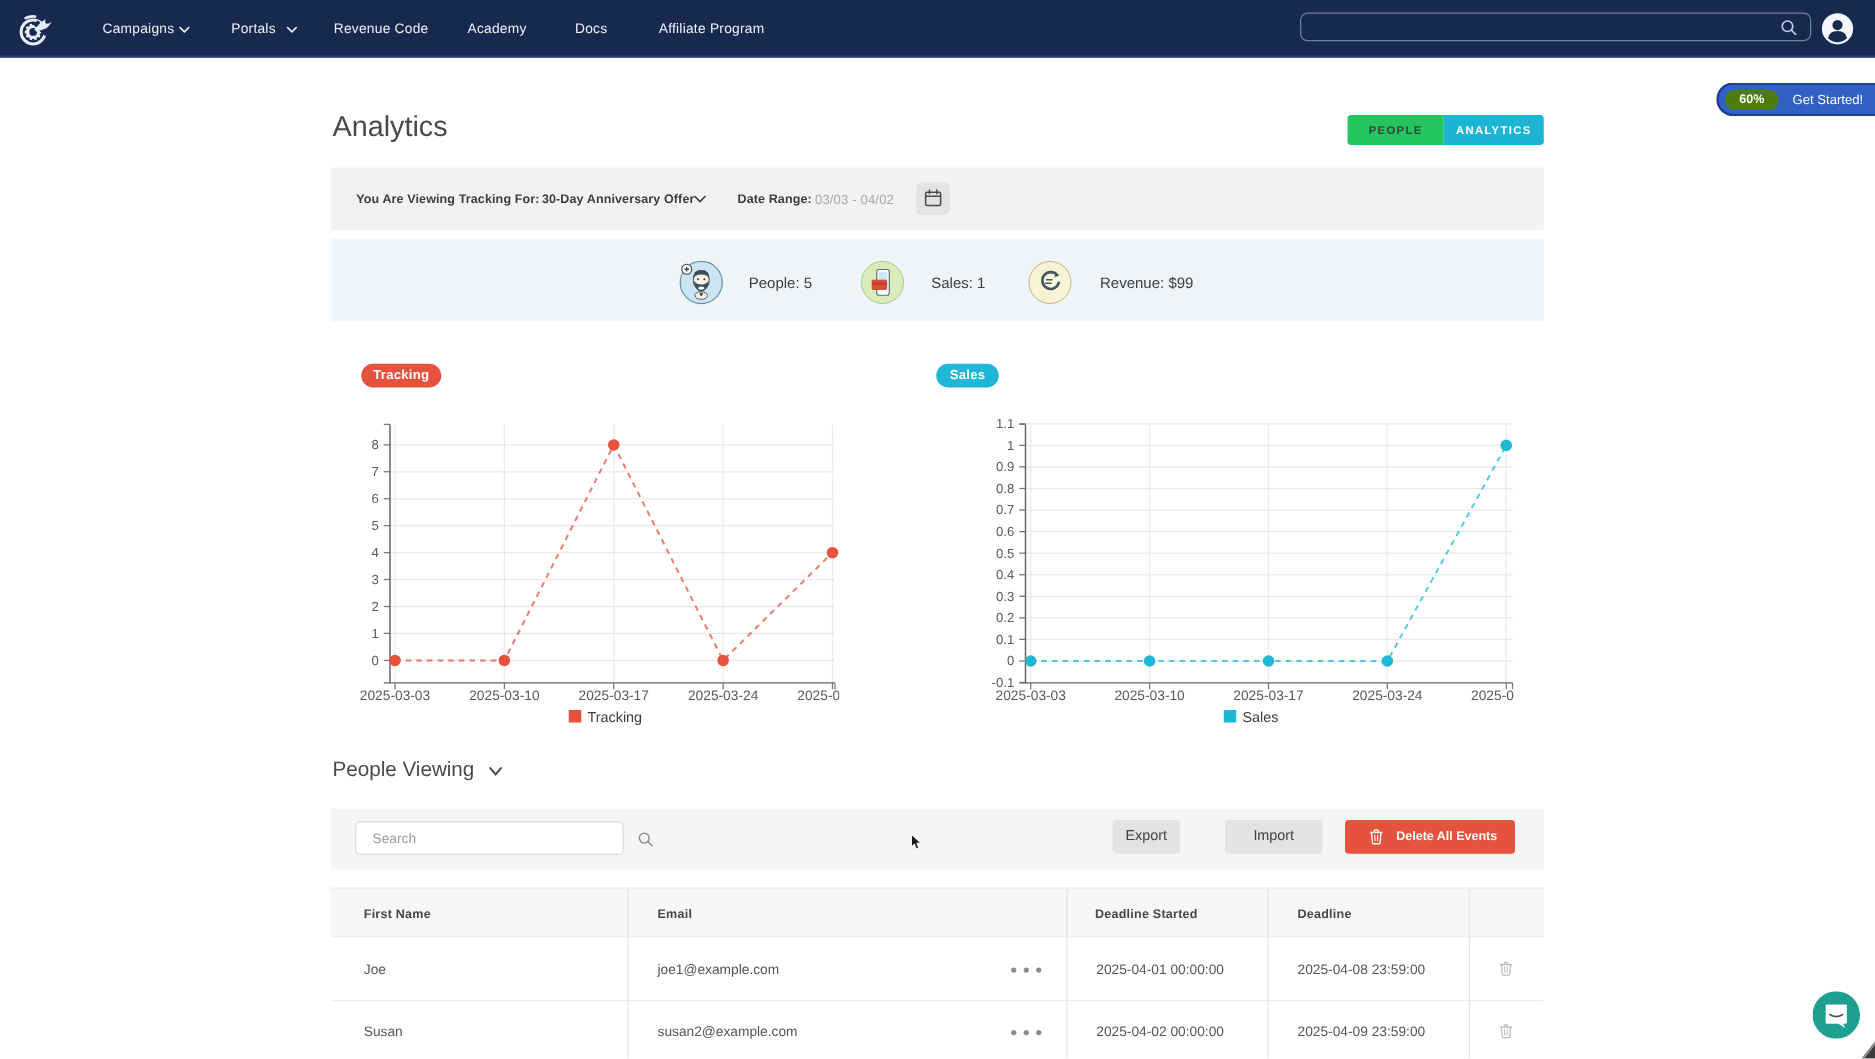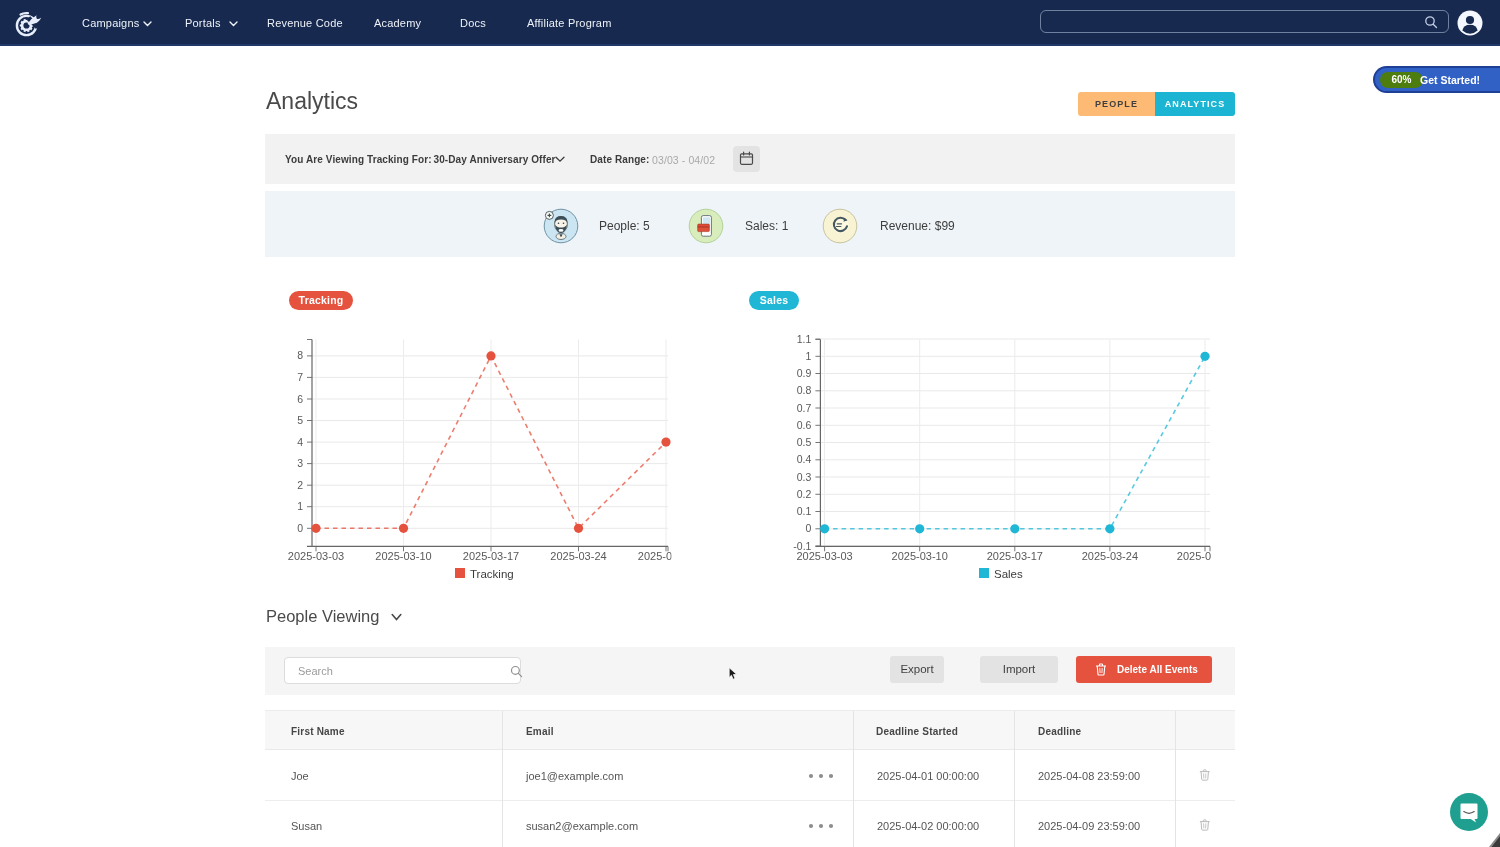--- a/index.html
+++ b/index.html
@@ -66,24 +66,24 @@
     </svg>
 <svg class="abs" style="left:1457px;top:10px" width="26" height="26" viewBox="0 0 26 26">
 <circle cx="13" cy="13" r="12.5" fill="#f4f7fd"></circle>
 <circle cx="13" cy="10" r="4.1" fill="#17294e"></circle>
 <path d="M5.4 20.6 Q6.5 14.8 13 14.8 Q19.5 14.8 20.6 20.6 Q17 23.8 13 23.8 Q9 23.8 5.4 20.6 Z" fill="#17294e"></path>
 </svg>
 <div class="abs" style="left:1373px;top:66px;width:145px;height:27px;background:#3161c4;
 border:2px solid #1e3f96;border-radius:14px 0 0 14px;border-right:none">
 <div class="abs" style="left:5px;top:3.5px;width:43px;height:16px;background:#4d7c0f;border-radius:8px;
 color:#fff;font-size:10px;font-weight:700;text-align:center;line-height:16px">60%</div>
-<span class="abs" style="left:45px;top:6px;color:#fff;font-size:10.5px;font-weight:700">Get Started!</span>
+<span class="abs" style="left:59px;top:6px;color:#fff;font-size:10.5px;font-weight:400">Get Started!</span>
 </div>
 <div class="abs" style="left:266px;top:90px;font-size:23px;font-weight:400;color:#4a4a4a;line-height:23px">Analytics</div>
-<div class="tbtn" style="left:1078px;width:77px;background:#fdba74;color:#3f3f3f;border-radius:3px 0 0 3px">PEOPLE</div>
+<div class="tbtn" style="left:1078px;width:77px;background:#22c55e;color:#3f3f3f;border-radius:3px 0 0 3px">PEOPLE</div>
 <div class="tbtn" style="left:1155px;width:80px;background:#1bb4d3;color:#fff;border-radius:0 3px 3px 0">ANALYTICS</div>
 <div class="gbar"></div>
 <span class="gtxt" style="left:285px">You Are Viewing Tracking For:</span>
 <span class="gtxt" style="left:433.5px">30-Day Anniversary Offer</span>
 <svg class="abs" style="left:555px;top:156px" width="10" height="7" viewBox="0 0 10 7">
       <path d="M1 1.2 L5 5.2 L9 1.2" fill="none" stroke="#3c3c3c" stroke-width="1.3" stroke-linecap="round"></path>
     </svg>
 <span class="gtxt" style="left:590px">Date Range:</span>
 <span class="gtxt" style="left:652px;font-weight:400;font-size:10.5px;color:#a9a9a9">03/03 - 04/02</span>
 <div class="abs" style="left:733px;top:146px;width:27px;height:26px;background:#e3e3e3;border-radius:4px"></div>
@@ -259,21 +259,21 @@
         <text x="1205.0" y="560" text-anchor="middle" font-size="11" fill="#595959">2025-03-31</text>
       </g>
       <rect x="979" y="568" width="10" height="10" fill="#1fb7d5"></rect>
       <text x="994" y="577.5" font-size="11.5" fill="#3c3c3c">Sales</text>
     </svg>
 <div class="abs" style="left:266px;top:608px;font-size:16.5px;font-weight:400;color:#4a4a4a;line-height:17px">People Viewing</div>
 <svg class="abs" style="left:391px;top:613px" width="11" height="9" viewBox="0 0 11 9">
       <path d="M1.2 1.5 L5.5 6.5 L9.8 1.5" fill="none" stroke="#4a4a4a" stroke-width="1.6" stroke-linecap="round"></path>
     </svg>
 <div class="toolbar"></div>
-<div class="abs" style="left:284px;top:657px;width:237px;height:27px;background:#fff;border:1px solid #dcdcdc;border-radius:4px">
+<div class="abs" style="left:284px;top:657px;width:215px;height:27px;background:#fff;border:1px solid #dcdcdc;border-radius:4px">
 <span class="abs" style="left:13px;top:7px;font-size:11px;color:#9b9b9b">Search</span>
 <svg class="abs" style="left:225px;top:7px" width="13" height="13" viewBox="0 0 13 13">
         <circle cx="5.4" cy="5.4" r="3.9" fill="none" stroke="#8f8f8f" stroke-width="1.2"></circle>
         <path d="M8.4 8.4 L11.6 11.6" stroke="#8f8f8f" stroke-width="1.2" stroke-linecap="round"></path>
       </svg>
 </div>
 <div class="gbtn" style="left:890px;width:54px">Export</div>
 <div class="gbtn" style="left:980px;width:78px">Import</div>
 <div class="abs" style="left:1076px;top:656px;width:136px;height:27px;background:#e5523e;border-radius:3px">
 <svg class="abs" style="left:19px;top:7px" width="12" height="13" viewBox="0 0 12 13">

